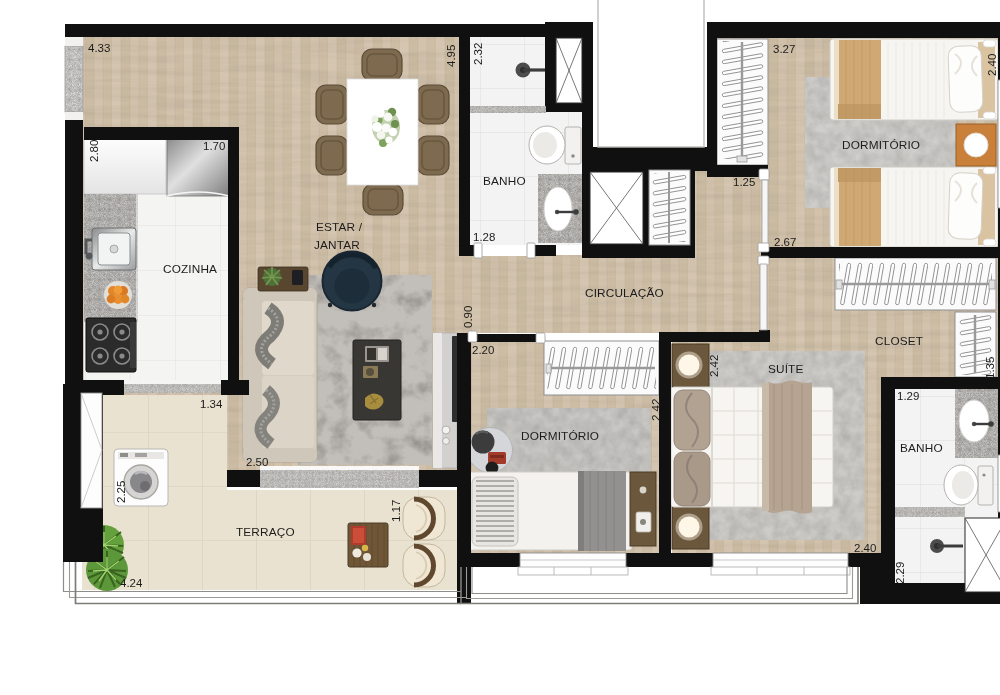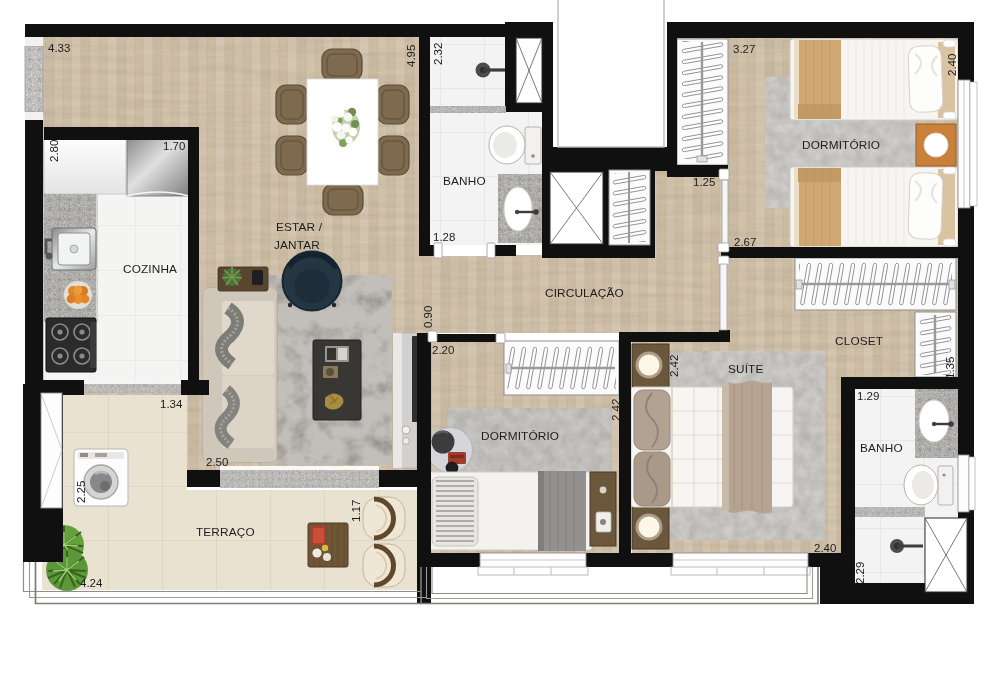--- a/index.html
+++ b/index.html
@@ -1,16 +1,16 @@
 <!DOCTYPE html>
 <html><head>
 <meta charset="utf-8">
 <style>
 html,body{margin:0;padding:0;background:#ffffff;}
-#plan{width:852px;height:695px;position:relative;font-family:"Liberation Sans", sans-serif;}
+#plan{width:852px;height:695px;position:relative;font-family:"Liberation Sans", sans-serif;padding-left:40px;}
 text{font-family:"Liberation Sans", sans-serif;fill:#1c1c1c;}
 .dim{font-size:11.5px;}
 .room{font-size:11.8px;letter-spacing:.15px;}
 </style>
 </head>
 <body>
 <div id="plan">
 <svg width="1000" height="695" viewBox="0 0 1000 695">
 <defs>
 <pattern id="wd" width="36" height="132" patternUnits="userSpaceOnUse">

